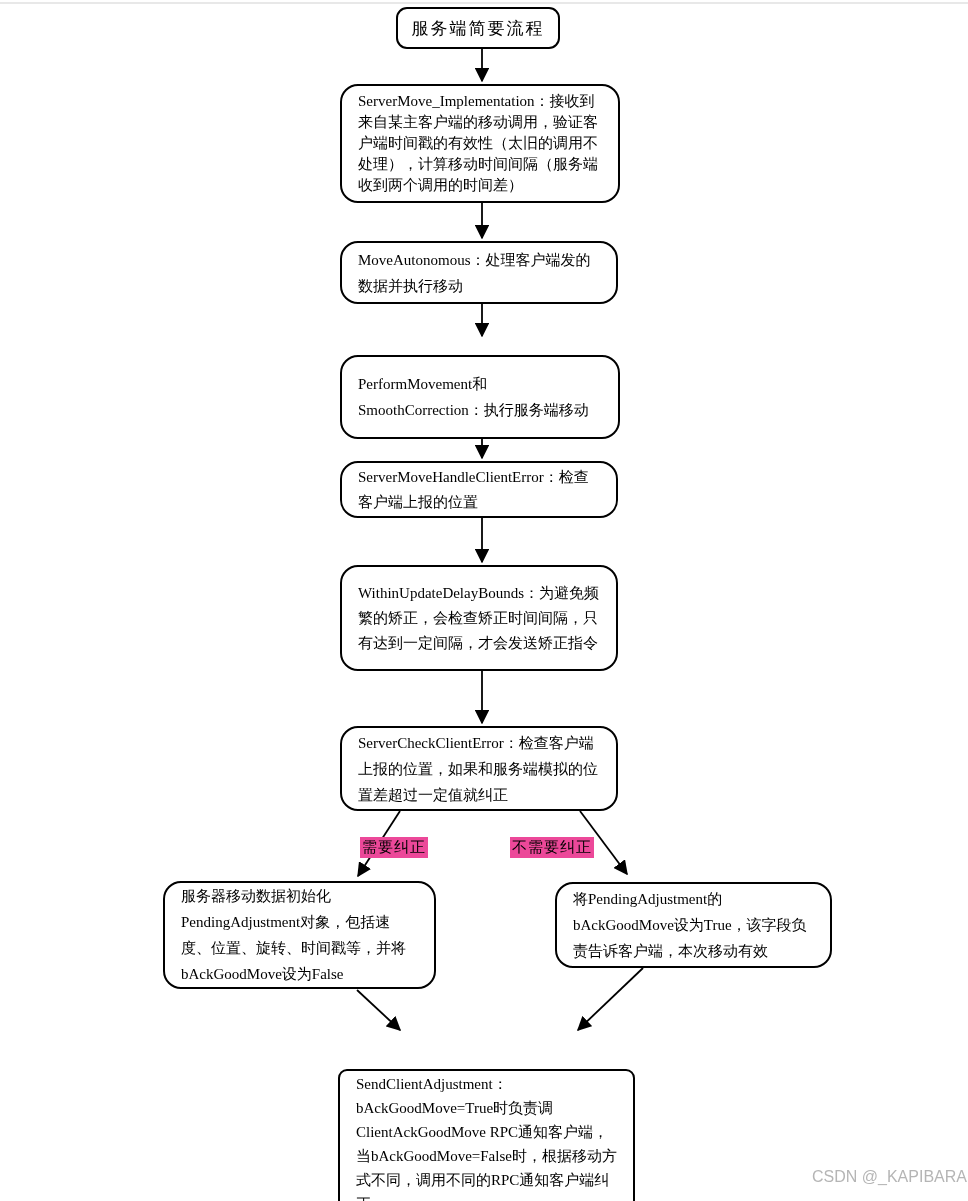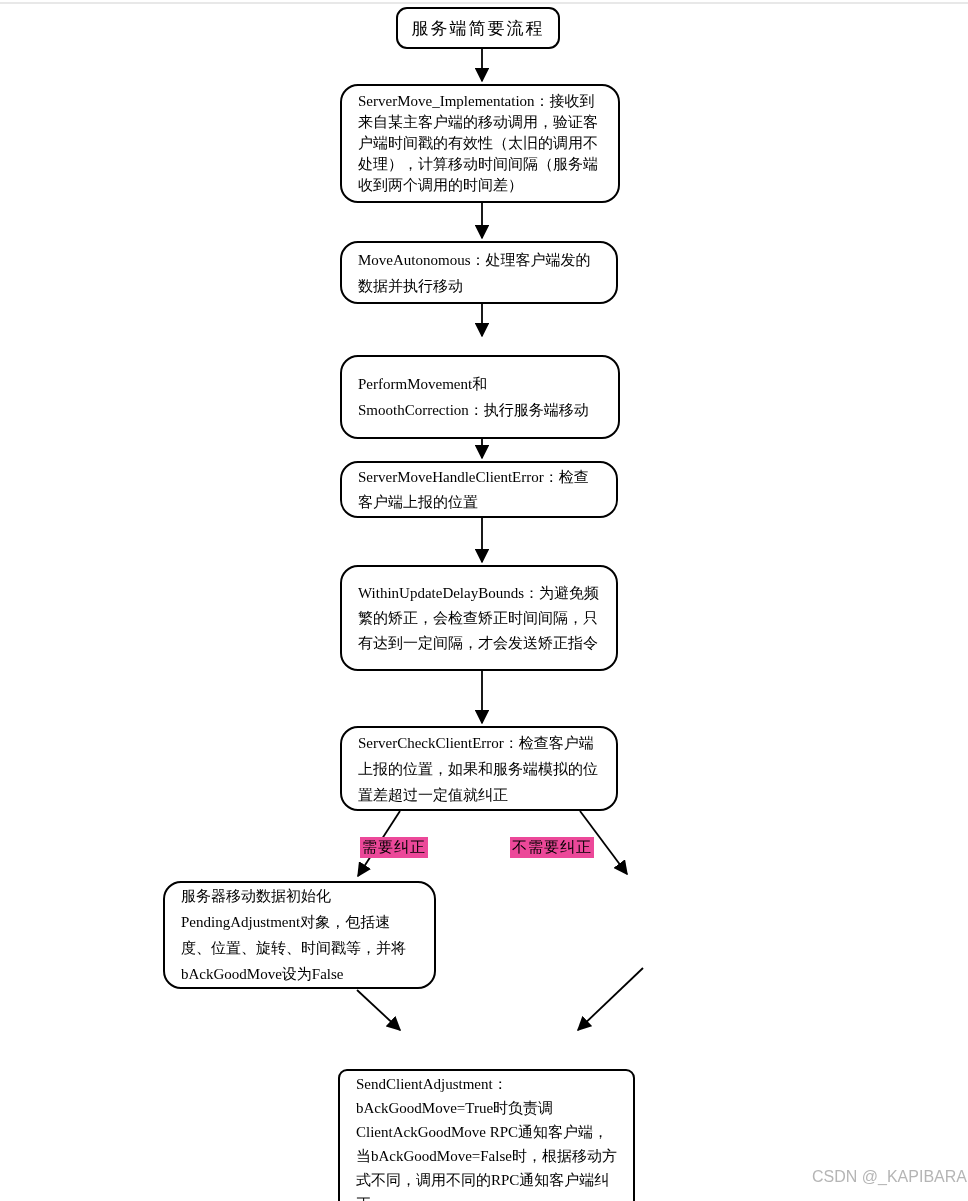--- a/index.html
+++ b/index.html
@@ -129,20 +129,23 @@
   </div>
 
   <div class="edge-label" id="label-need-correction">需要纠正</div>
 
   <div class="edge-label" id="label-no-need-correction">不需要纠正</div>
 
   <div class="node" id="node-need-correction">
     <span class="txt">服务器移动数据初始化PendingAdjustment对象，包括速度、位置、旋转、时间戳等，并将bAckGoodMove设为False</span>
   </div>
 
+  <div class="node" id="node-no-correction">
+    <span class="txt">将PendingAdjustment的bAckGoodMove设为True，该字段负责告诉客户端，本次移动有效</span>
+  </div>
 
   <div class="node" id="node-send-client-adjustment">
     <span class="txt">SendClientAdjustment：bAckGoodMove=True时负责调ClientAckGoodMove RPC通知客户端，当bAckGoodMove=False时，根据移动方式不同，调用不同的RPC通知客户端纠正</span>
   </div>
 
   <div id="watermark">CSDN @_KAPIBARA</div>
 
 </div>
 
 </body></html>

